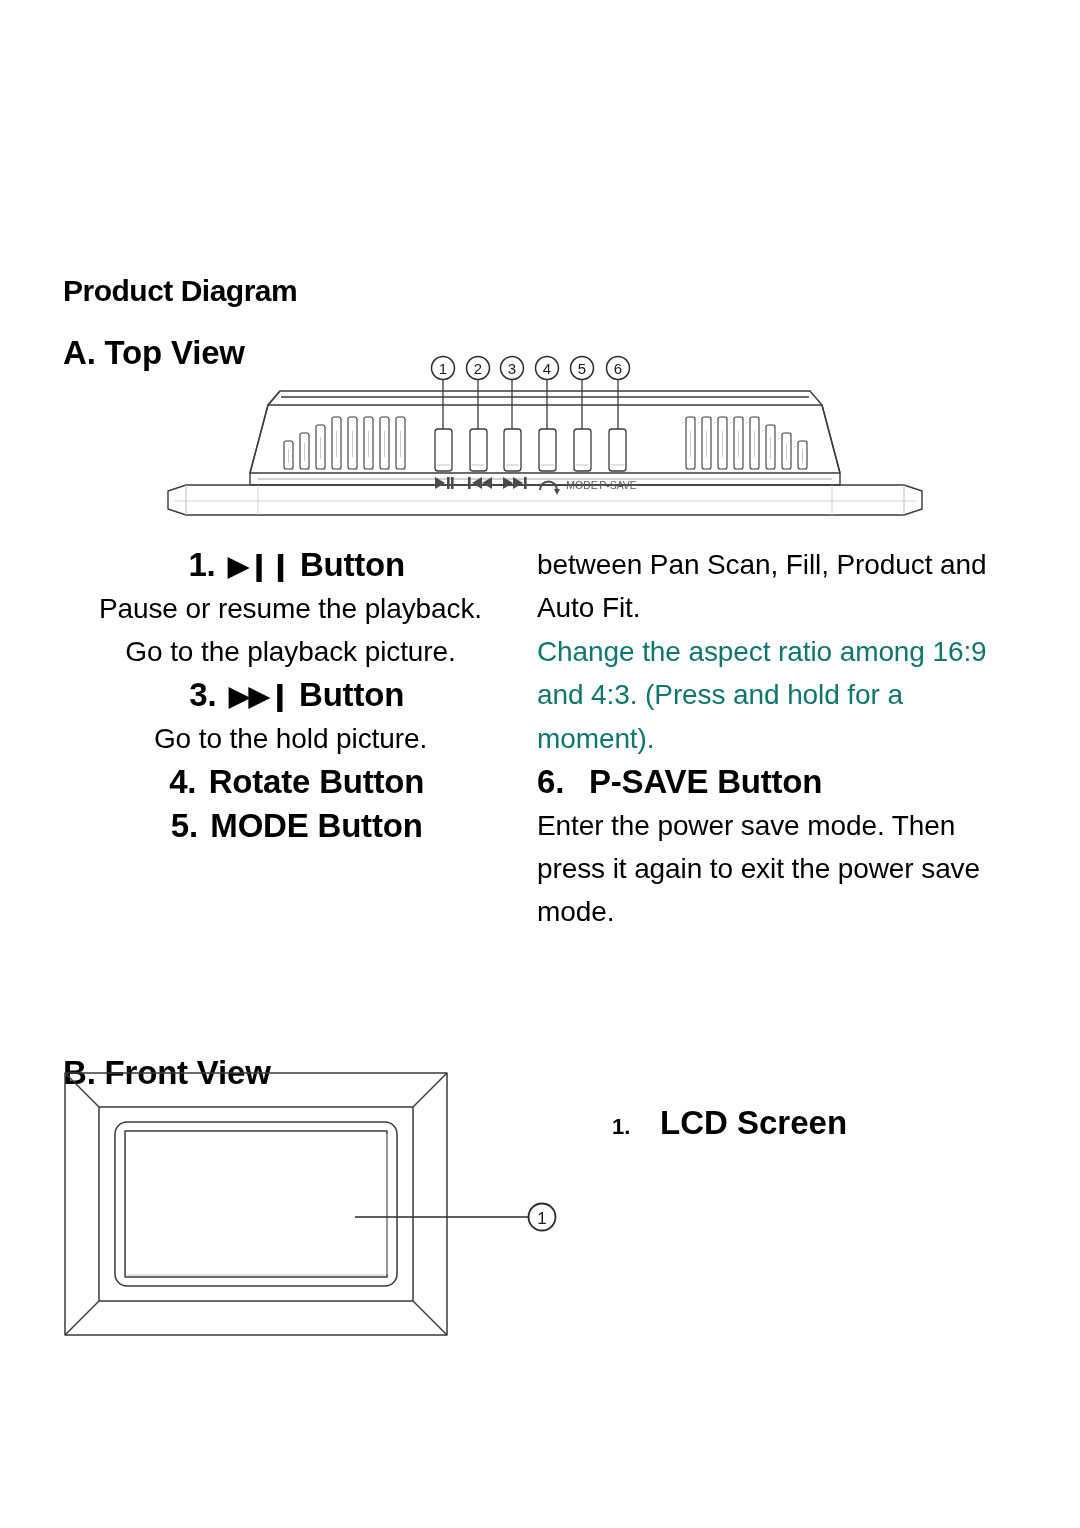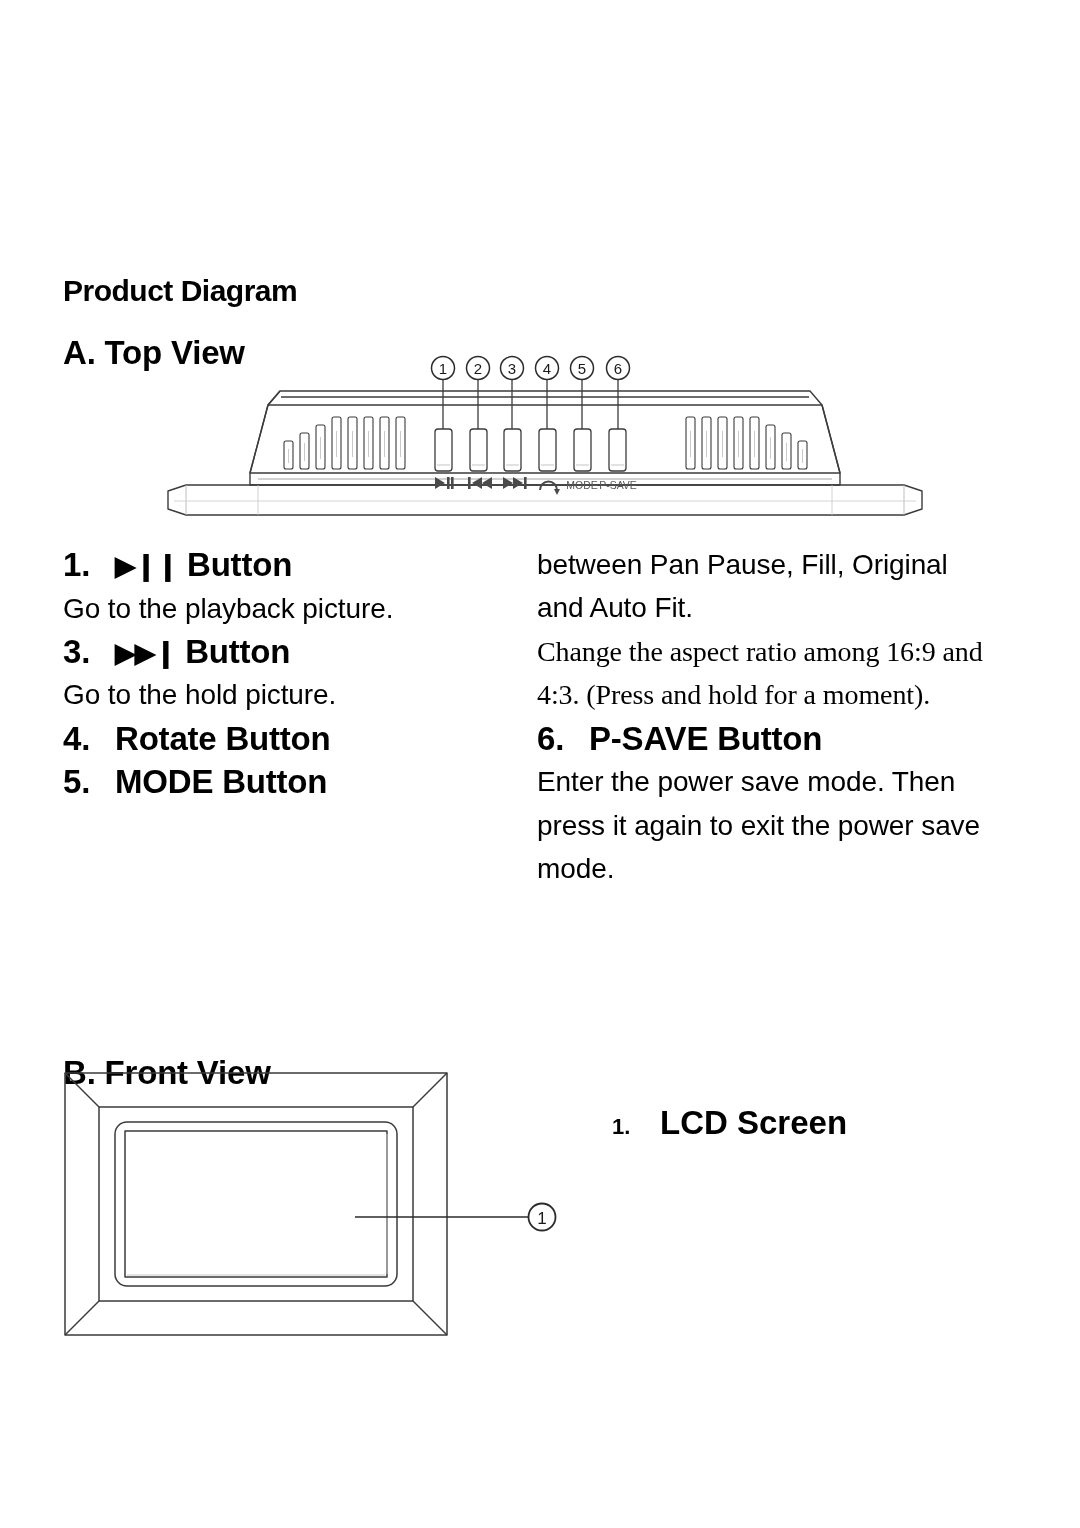--- a/index.html
+++ b/index.html
@@ -51,21 +51,21 @@
     width: 790px;
     height: 185px;
   }
   .topview-fig svg { display: block; width: 100%; height: 100%; }
 
   
   .col {
     position: absolute;
     width: 455px;
   }
-  .col-left { left: 63px; top: 543px; }
+  .col-left { left: 63px; top: 543px; text-align: center; }
   .col-right { left: 537px; top: 543px; }
 
   .item-head {
     font-size: 33px;
     font-weight: bold;
     line-height: 1.32;
     white-space: nowrap;
     letter-spacing: -0.2px;
   }
   .item-head .num {
@@ -77,21 +77,21 @@
     font-size: 27px;
     vertical-align: 1px;
     letter-spacing: -1px;
     margin-right: 9px;
   }
   .item-body {
     font-size: 28px;
     line-height: 1.55;
     letter-spacing: -0.1px;
   }
-  .item-body.red { color: #000000; font-family: Liberation Serif, serif; }
+  .item-body.red { color: #0f766e; }
 
   .lcd-label {
     position: absolute;
     left: 612px;
     top: 1104px;
     font-size: 33px;
     font-weight: bold;
     white-space: nowrap;
   }
   .lcd-label .num-sm {
@@ -263,40 +263,41 @@
         </g>
       </g>
     </svg>
   </div>
 
   <div class="col col-left">
 
     <div class="item-head">
       <span class="num">1.</span><span class="gl">▶❙❙</span><span>Button</span>
     </div>
+    <div class="item-body">Pause or resume the playback.</div>
 
     <div class="item-body">Go to the playback picture.</div>
 
     <div class="item-head">
       <span class="num">3.</span><span class="gl">▶▶❙</span><span>Button</span>
     </div>
     <div class="item-body">Go to the hold picture.</div>
 
     <div class="item-head">
       <span class="num">4.</span><span>Rotate Button</span>
     </div>
 
     <div class="item-head">
       <span class="num">5.</span><span>MODE Button</span>
     </div>
   </div>
 
   <div class="col col-right">
 
-    <div class="item-body">between Pan Pause, Fill, Original and Auto Fit.</div>
+    <div class="item-body">between Pan Scan, Fill, Product and Auto Fit.</div>
 
     <div class="item-body red">Change the aspect ratio among 16:9 and 4:3. (Press and hold for a moment).</div>
 
     <div class="item-head">
       <span class="num">6.</span><span>P-SAVE Button</span>
     </div>
     <div class="item-body">Enter the power save mode. Then press it again to exit the power save mode.</div>
   </div>
 
   <div class="section-head head-front-view">B. Front View</div>

